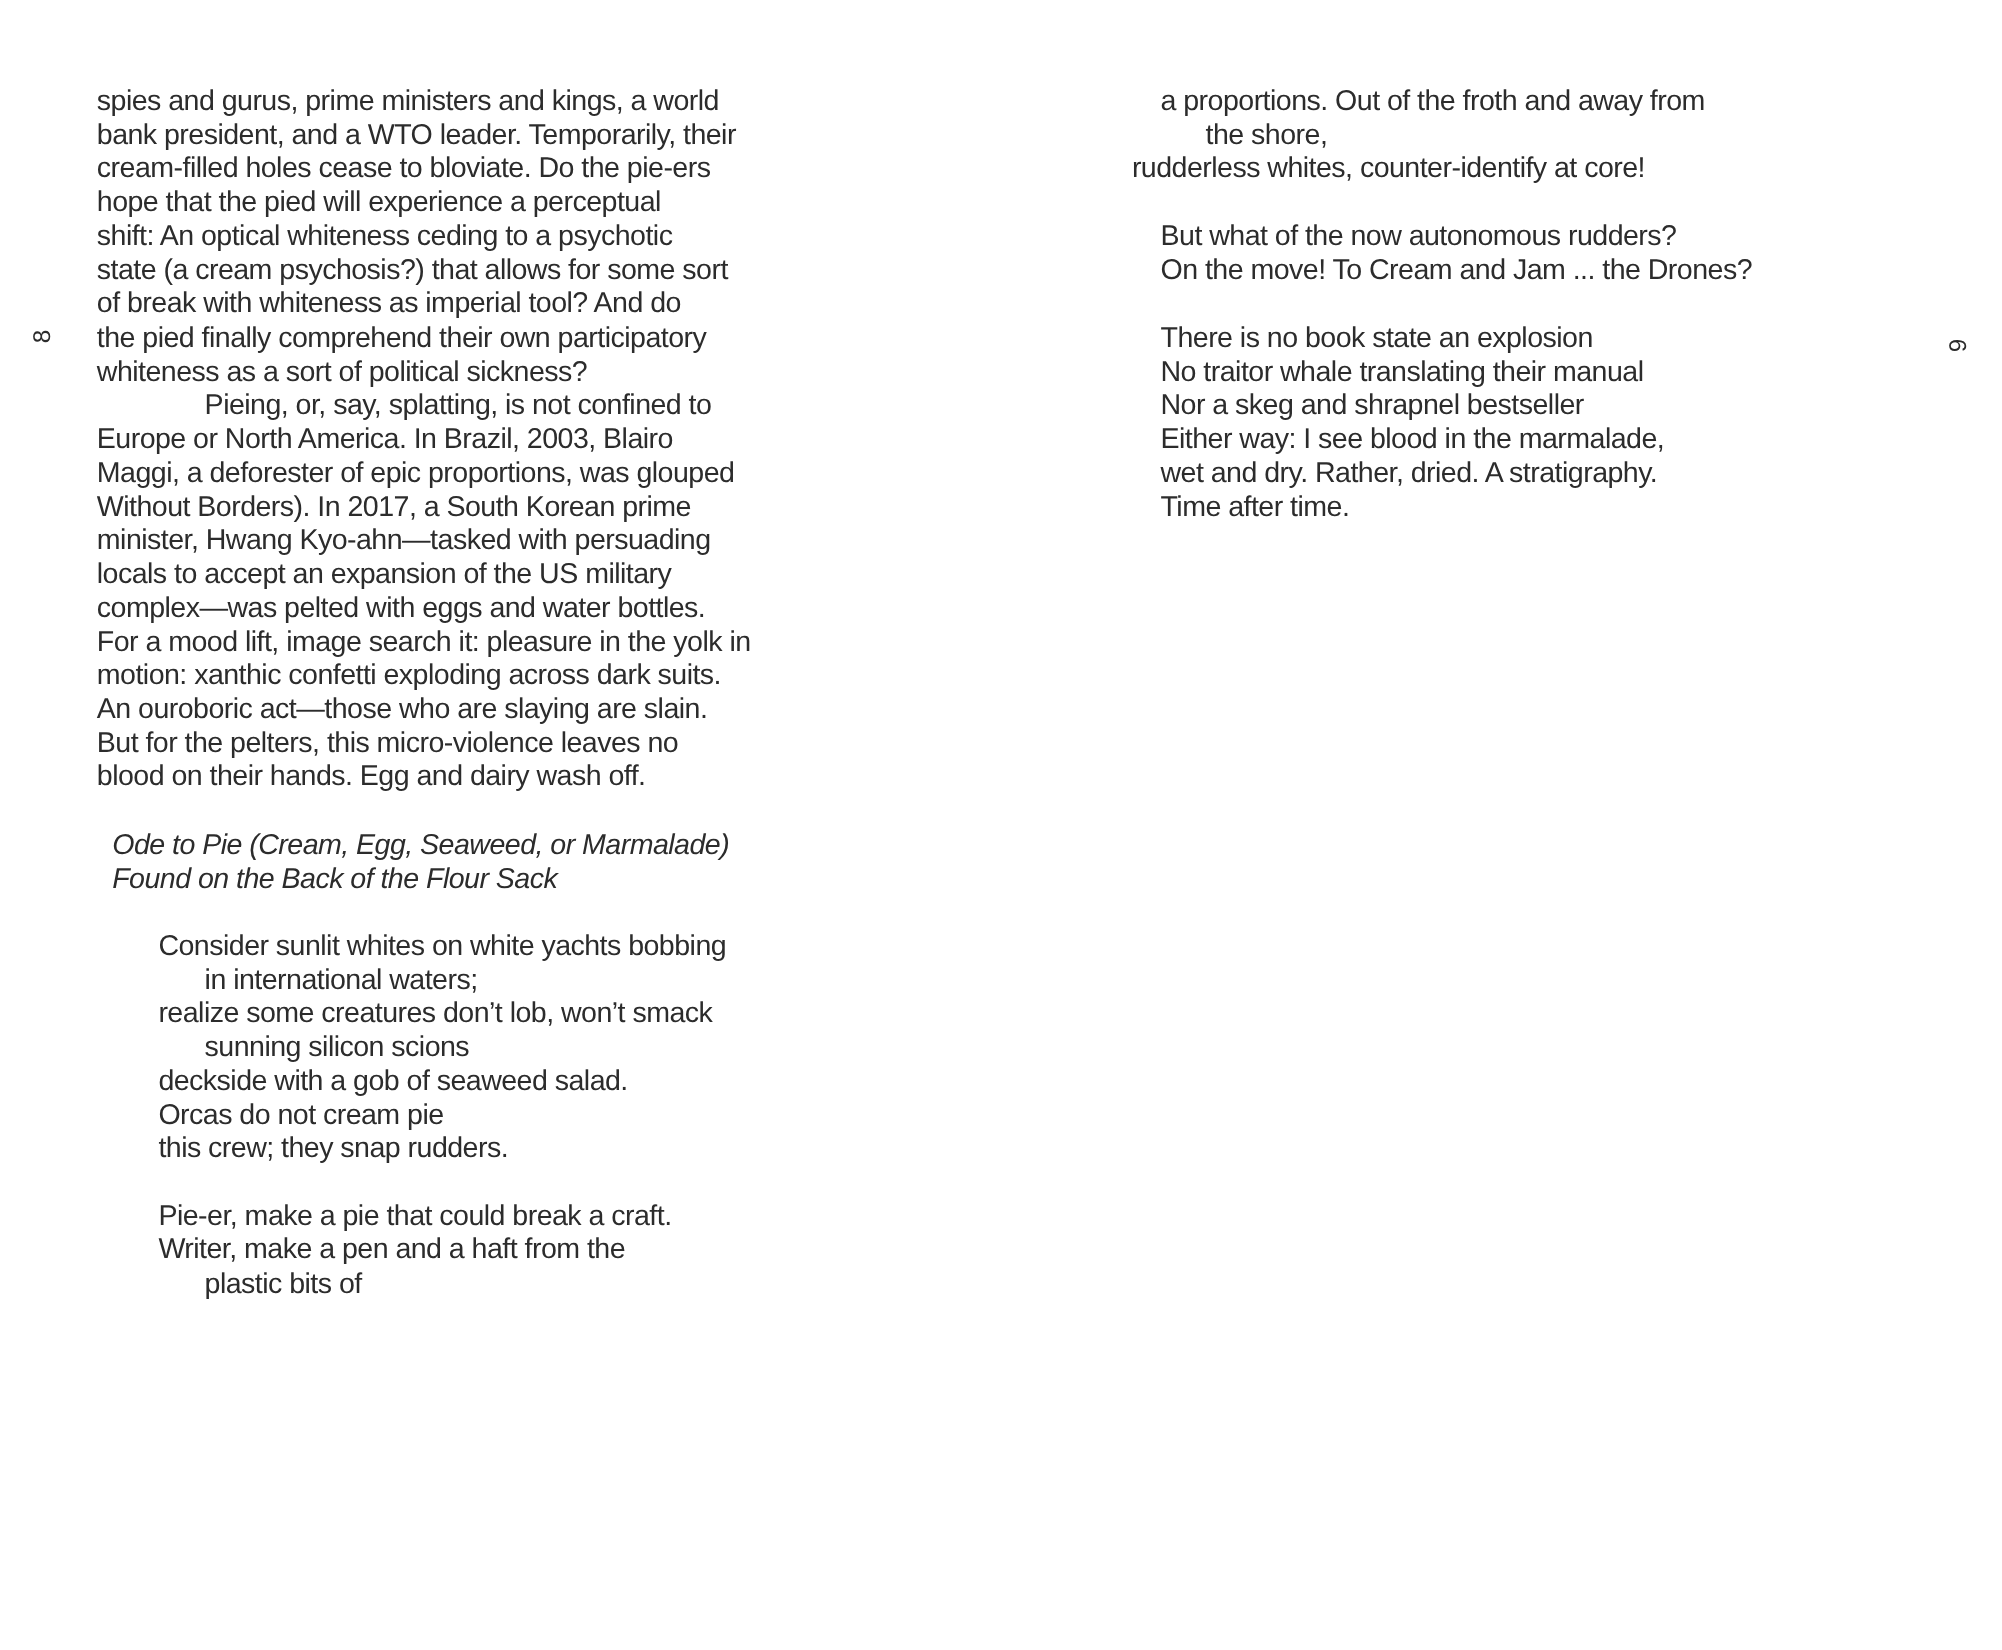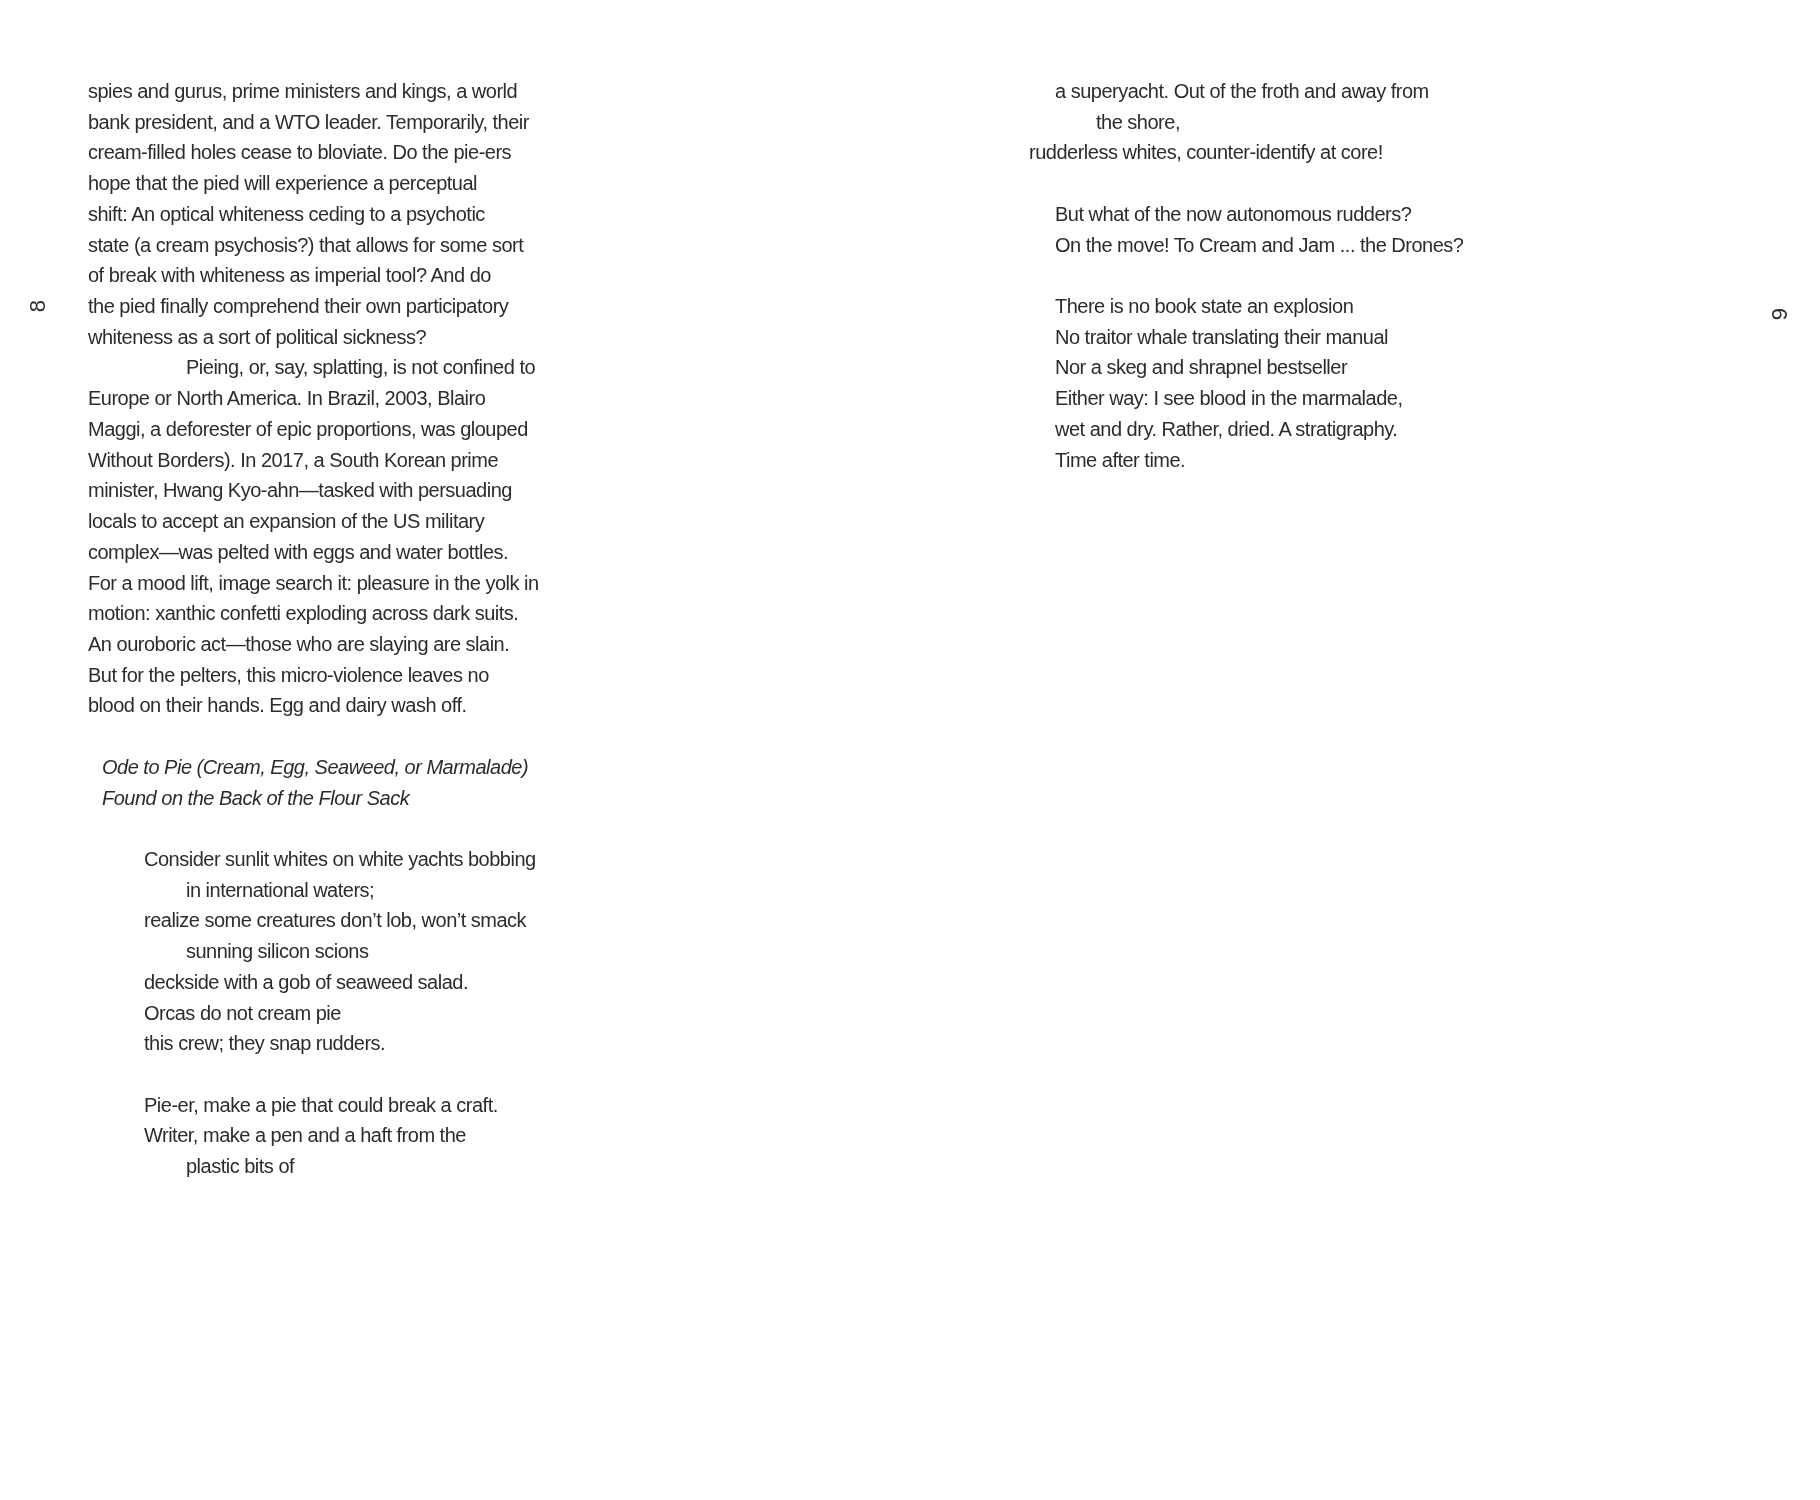--- a/index.html
+++ b/index.html
@@ -14,21 +14,21 @@
   .spread {
     position: relative;
     width: 1820px;
     height: 1500px;
     background: #ffffff;
   }
   .column {
     position: absolute;
     top: 76px;
     color: #2c2c2c;
-    font-size: 20px;
+    font-size: 26px;
     letter-spacing: -0.5px;
   }
   .column.left  { left: 88px;   width: 700px; }
   .column.right { left: 1029px; width: 560px; }
   .line {
     height: 30.72px;
     line-height: 30.72px;
     white-space: nowrap;
   }
   
@@ -91,21 +91,21 @@
       <div class="line i2">deckside with a gob of seaweed salad.</div>
       <div class="line i2">Orcas do not cream pie</div>
       <div class="line i2">this crew; they snap rudders.</div>
       <div class="line"></div>
       <div class="line i2">Pie-er, make a pie that could break a craft.</div>
       <div class="line i2">Writer, make a pen and a haft from the</div>
       <div class="line i3">plastic bits of</div>
     </div>
 
   <div class="column right">
-      <div class="line i1">a superyacht. Out of the froth and away from</div>
+      <div class="line i1">a proportions. Out of the froth and away from</div>
       <div class="line i2">the shore,</div>
       <div class="line">rudderless whites, counter-identify at core!</div>
       <div class="line"></div>
       <div class="line i1">But what of the now autonomous rudders?</div>
       <div class="line i1">On the move! To Cream and Jam ... the Drones?</div>
       <div class="line"></div>
       <div class="line i1">There is no book state an explosion</div>
       <div class="line i1">No traitor whale translating their manual</div>
       <div class="line i1">Nor a skeg and shrapnel bestseller</div>
       <div class="line i1">Either way: I see blood in the marmalade,</div>

